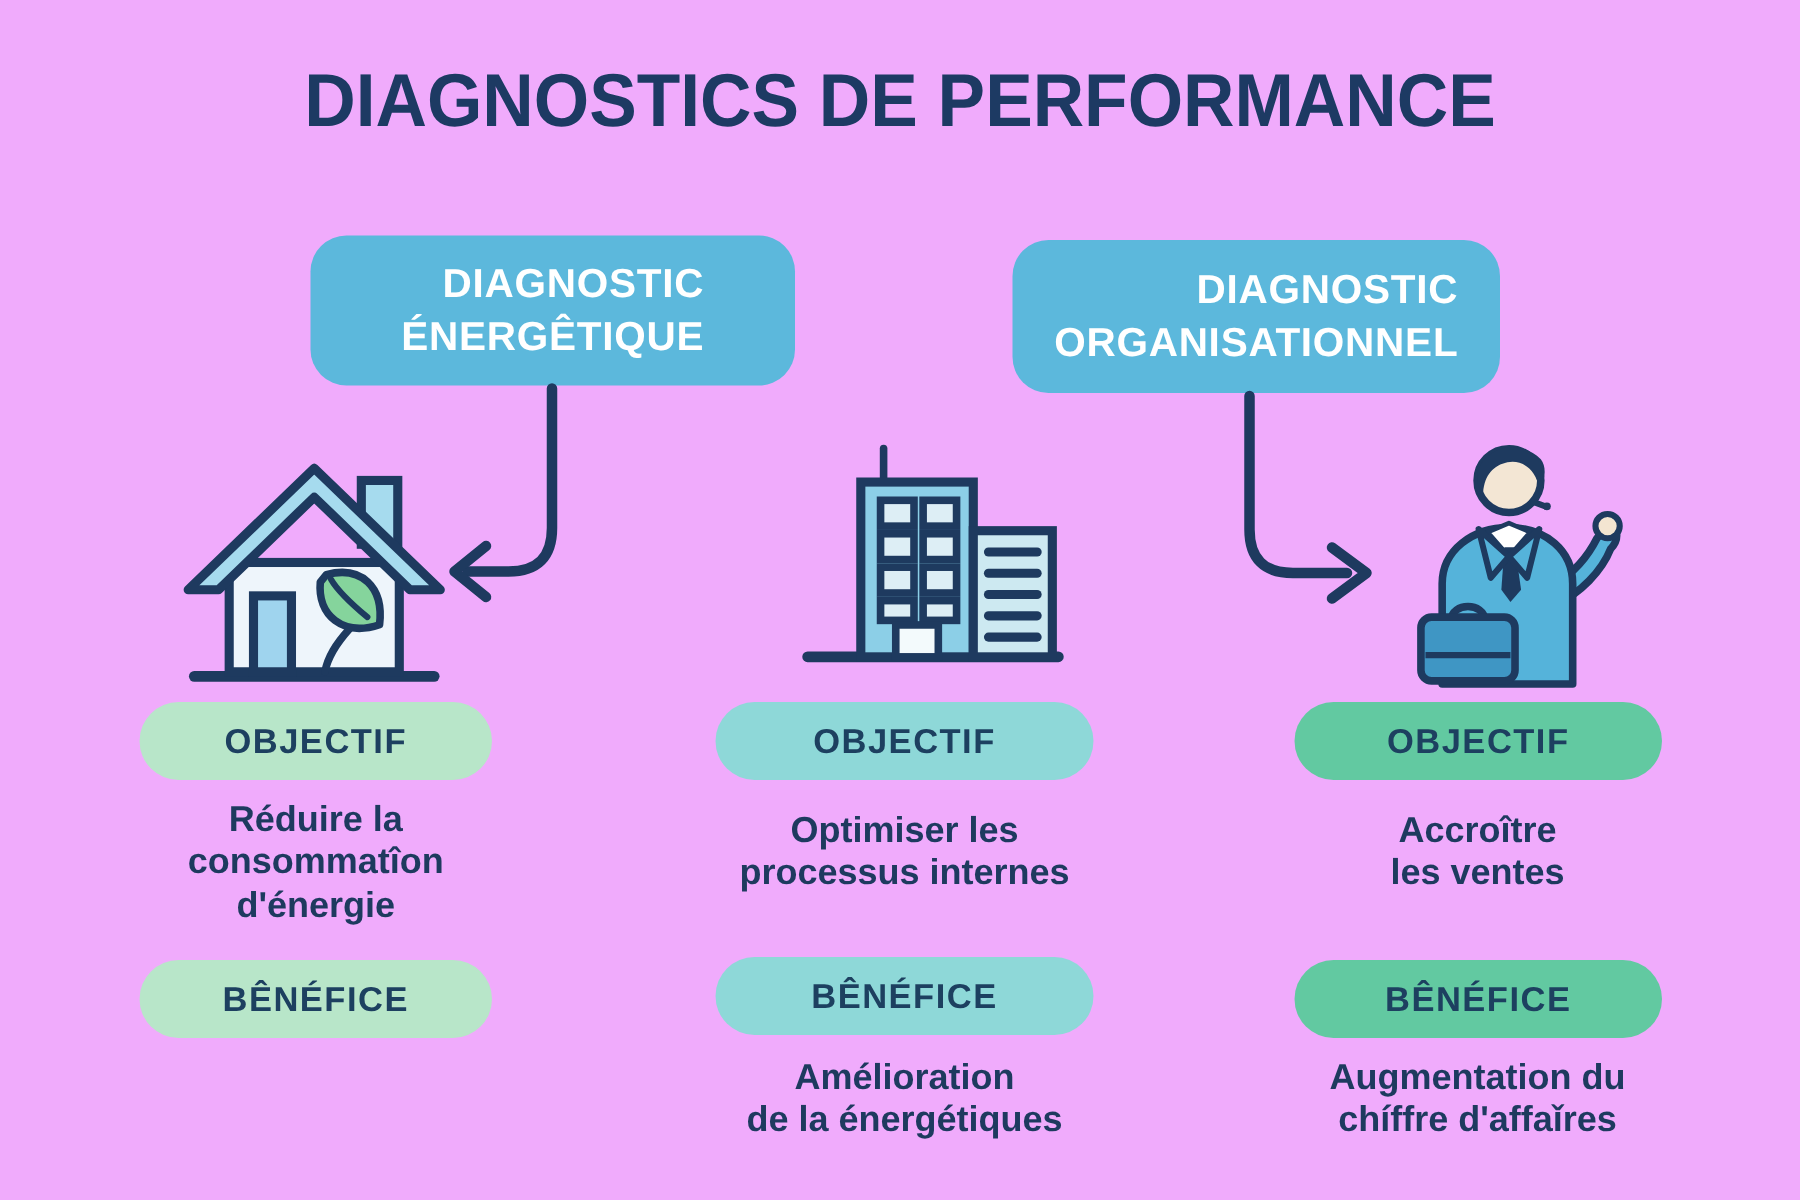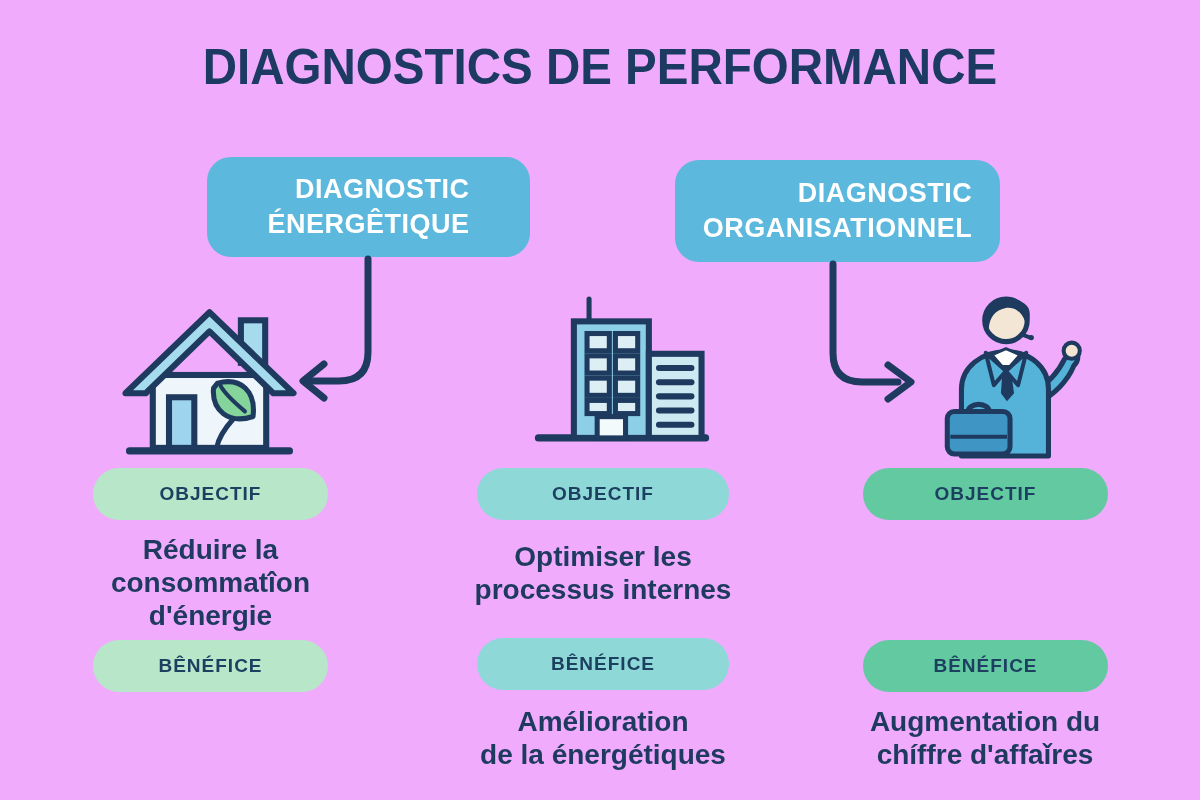--- a/index.html
+++ b/index.html
@@ -15,31 +15,31 @@
   .hbox{
     position:absolute;background:#5cb8dc;color:#ffffff;font-weight:700;
     font-size:27px;text-align:right;border-radius:24px;display:flex;
     align-items:center;justify-content:center;white-space:pre-line;
     line-height:1.3;letter-spacing:0.5px;
   }
   .hbox.left{left:207px;top:157px;width:323px;height:100px;}
   .hbox.right{left:675px;top:160px;width:325px;height:102px;}
   .badge{
     position:absolute;height:52px;border-radius:26px;display:flex;
-    align-items:center;justify-content:center;font-weight:700;font-size:19px;
+    align-items:center;justify-content:center;font-weight:700;font-size:23px;
     color:#1d4060;letter-spacing:1px;
   }
   .badge.obj.c1{left:93px;top:468px;width:235px;background:#b8e6c9;}
   .badge.ben.c1{left:93px;top:640px;width:235px;background:#b8e6c9;}
   .badge.obj.c2{left:477px;top:468px;width:252px;background:#8ed8d8;}
   .badge.ben.c2{left:477px;top:638px;width:252px;background:#8ed8d8;}
   .badge.obj.c3{left:863px;top:468px;width:245px;background:#62c9a1;}
   .badge.ben.c3{left:863px;top:640px;width:245px;background:#62c9a1;}
   .coltext{
-    position:absolute;text-align:center;color:#1e3a5f;font-size:28px;
+    position:absolute;text-align:center;color:#1e3a5f;font-size:24px;
     font-weight:600;line-height:1.18;white-space:pre-line;
   }
   .obj-text.c1{left:43px;top:533px;width:335px;}
   .ben-text.c1{left:43px;top:705px;width:335px;}
   .obj-text.c2{left:438px;top:540px;width:330px;}
   .ben-text.c2{left:438px;top:705px;width:330px;}
   .obj-text.c3{left:830px;top:540px;width:310px;}
   .ben-text.c3{left:830px;top:705px;width:310px;}
   .icon-svg,.arrow-svg{position:absolute;pointer-events:none;}
 </style>
@@ -128,17 +128,19 @@
   <div class="badge ben c1">BÊNÉFICE</div>
 
   <div class="badge obj c2">OBJECTIF</div>
   <div class="coltext obj-text c2">Optimiser les
 processus internes</div>
   <div class="badge ben c2">BÊNÉFICE</div>
   <div class="coltext ben-text c2">Amélioration
 de la énergétiques</div>
 
   <div class="badge obj c3">OBJECTIF</div>
+  <div class="coltext obj-text c3">Accroître
+les ventes</div>
   <div class="badge ben c3">BÊNÉFICE</div>
   <div class="coltext ben-text c3">Augmentation du
 chíffre d'affaǐres</div>
 
 </div>
 
 </body></html>

